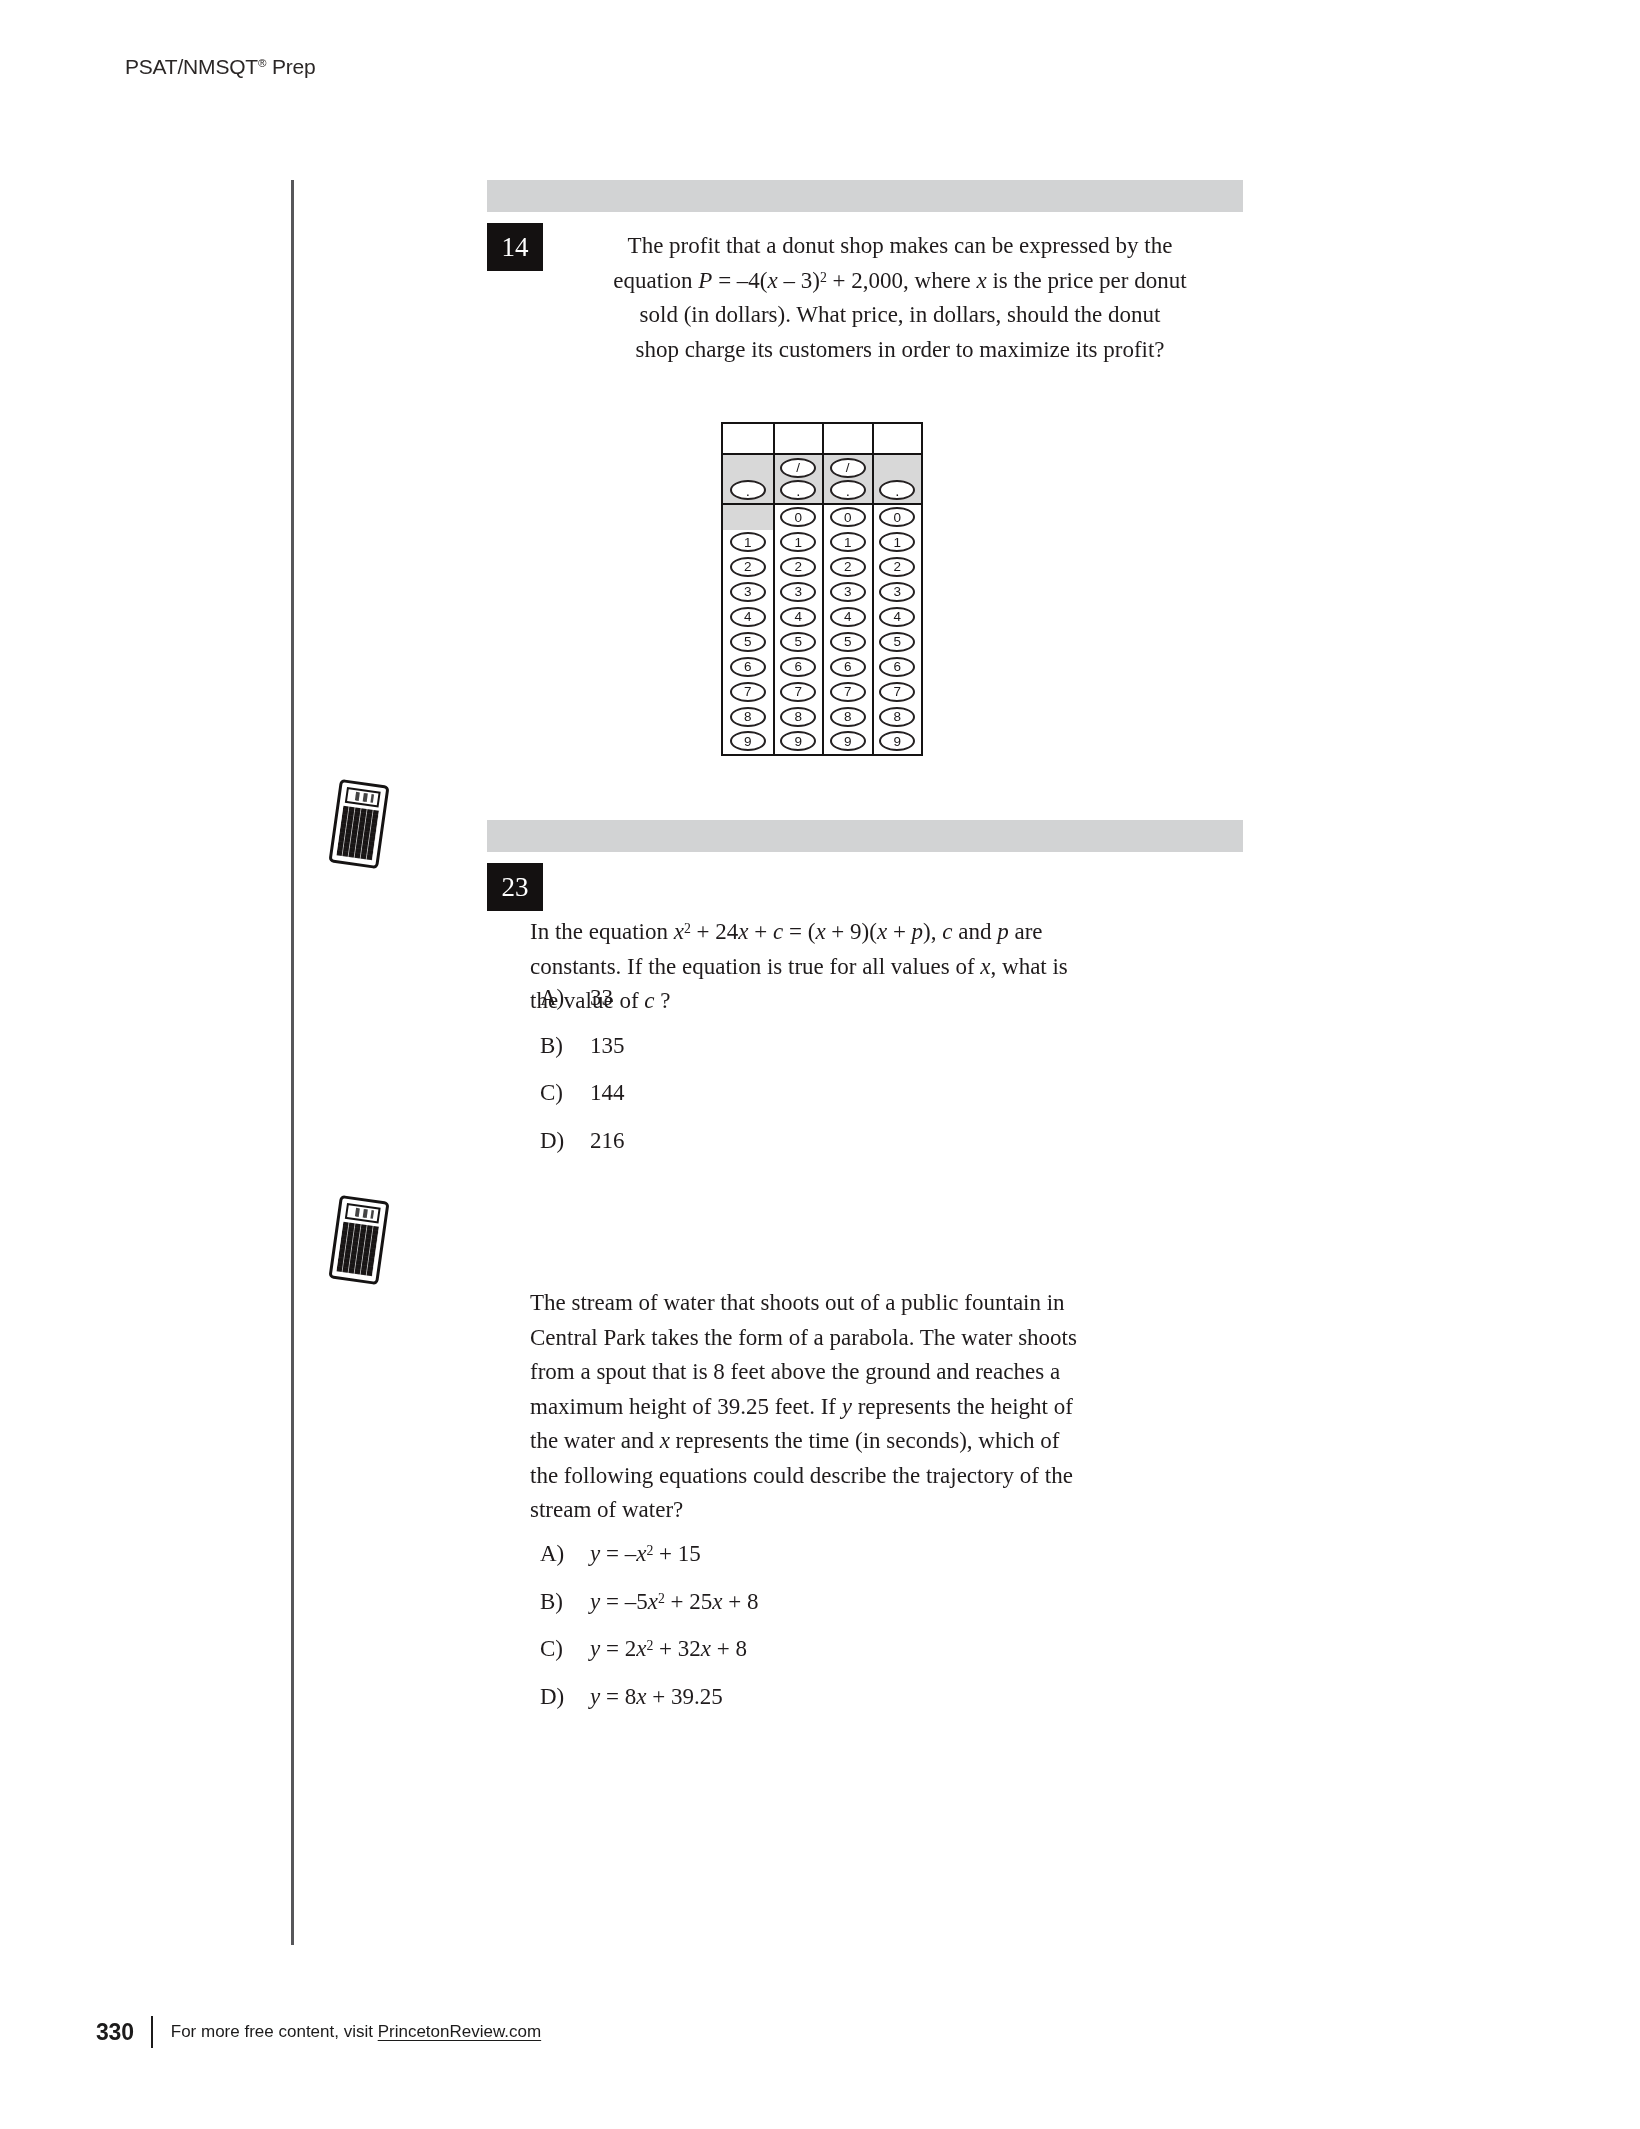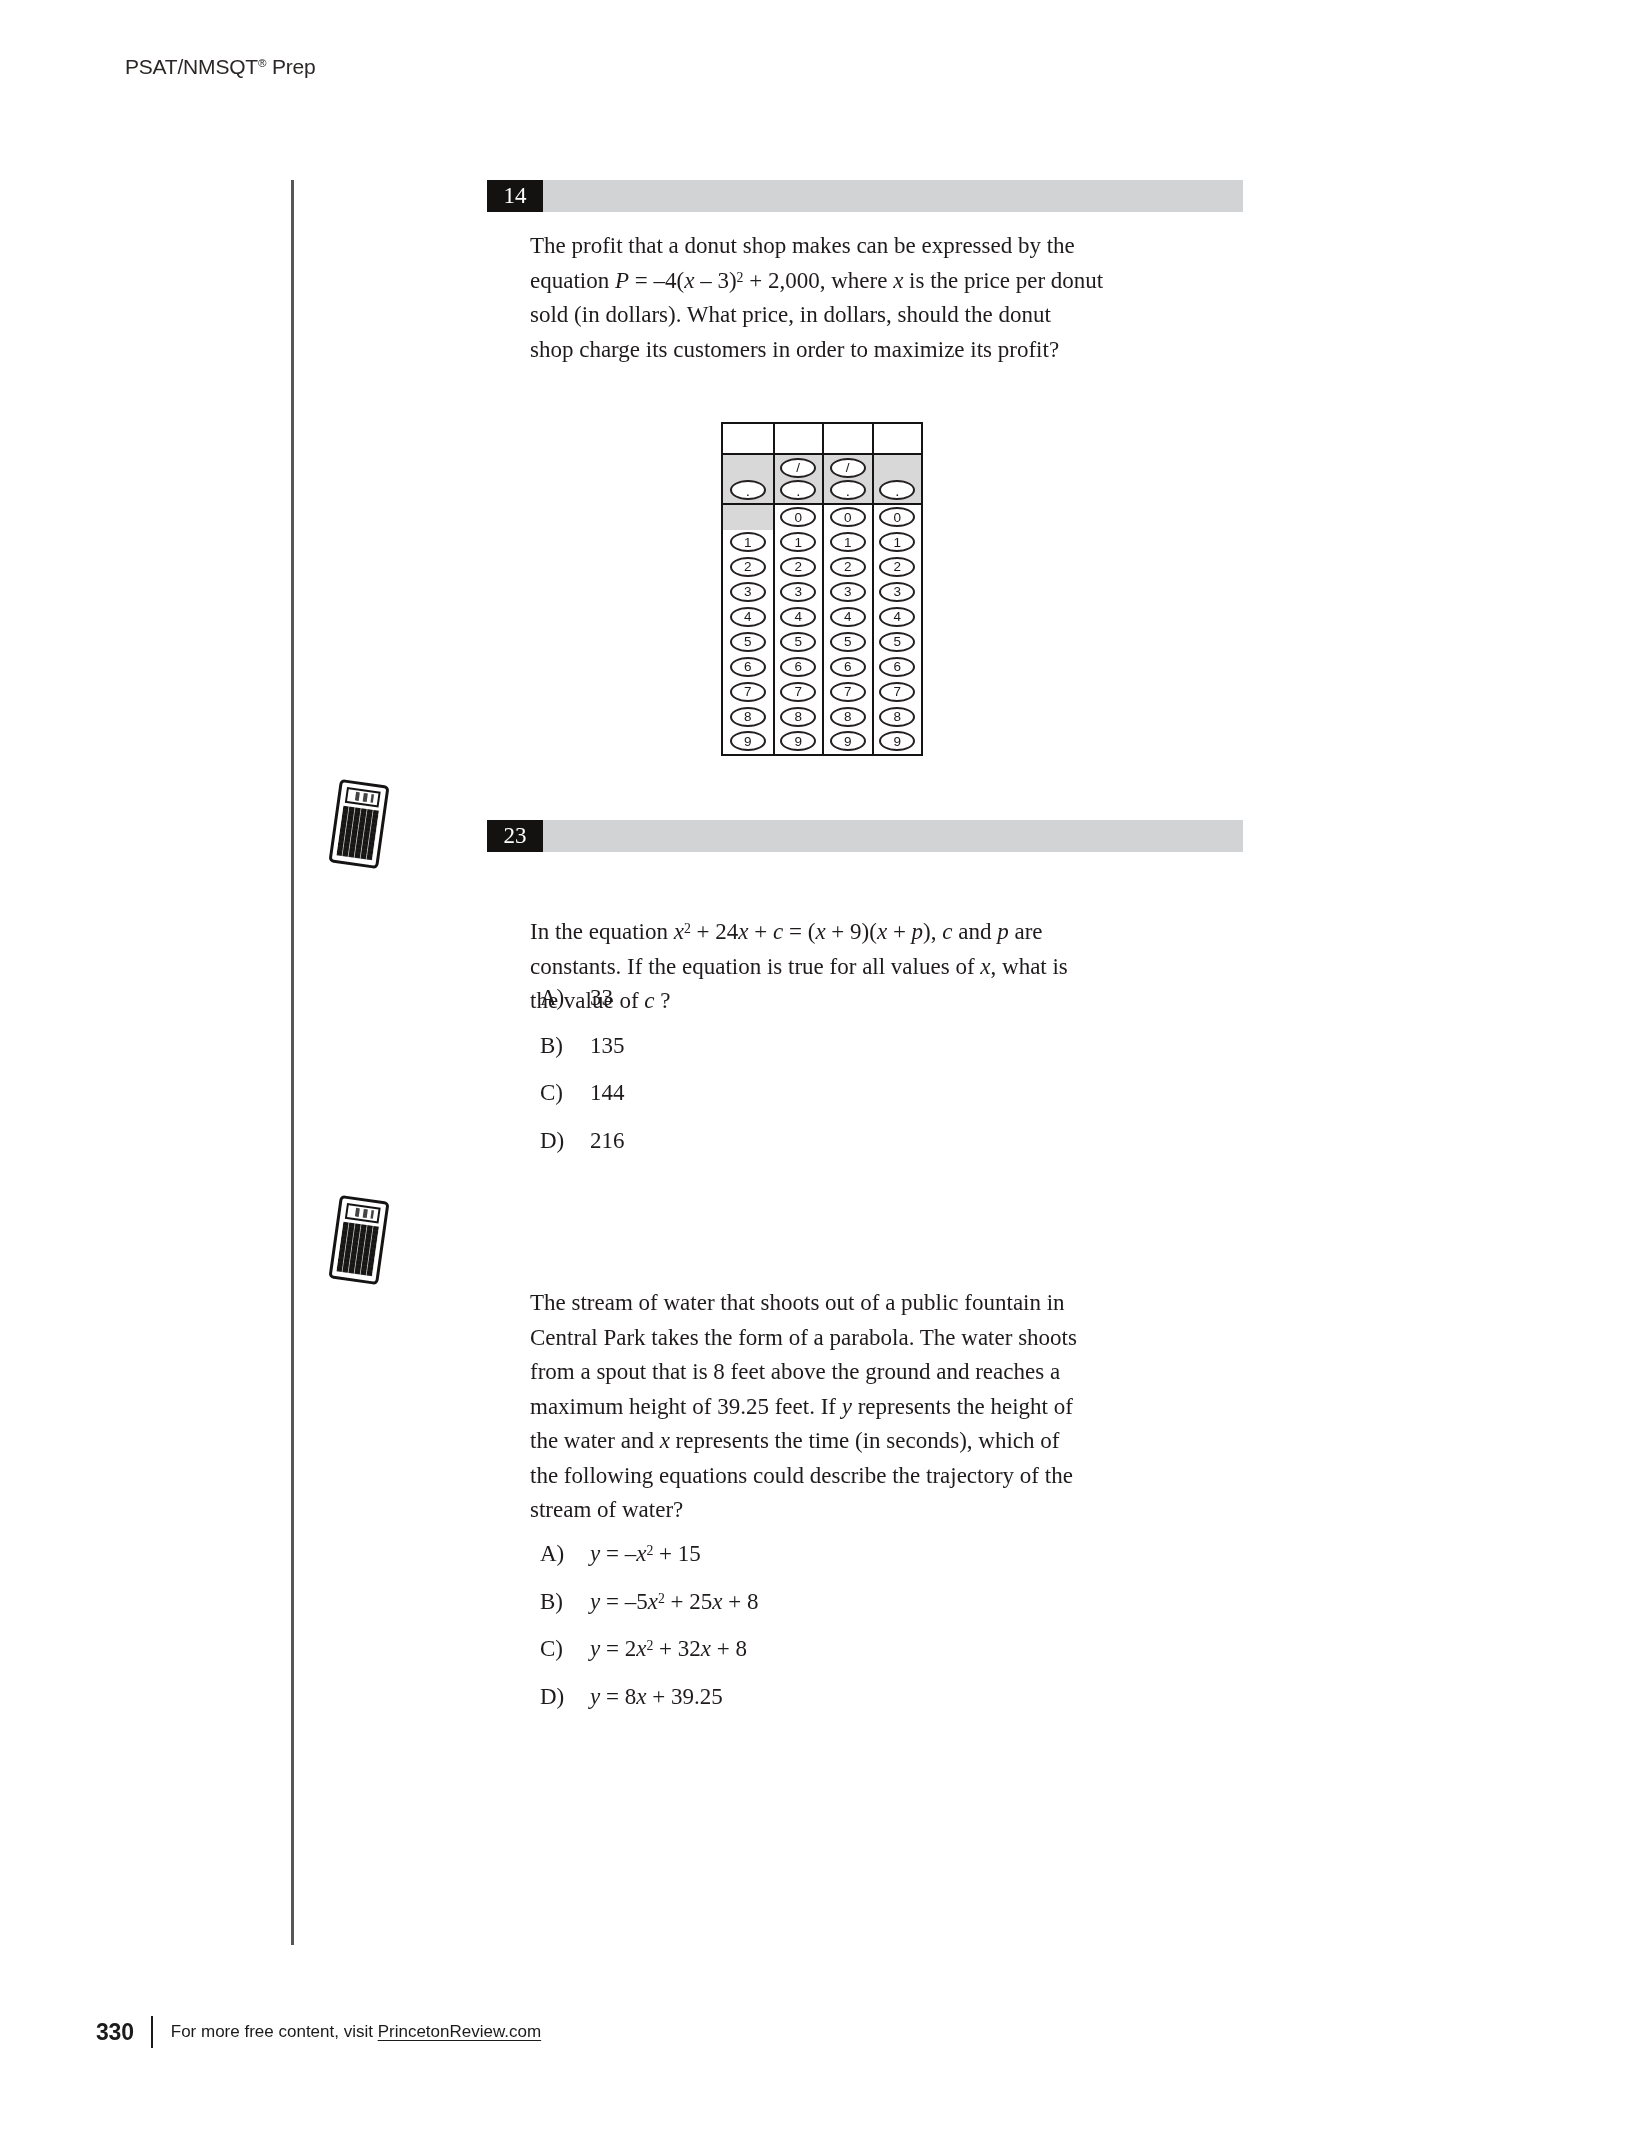--- a/index.html
+++ b/index.html
@@ -40,22 +40,22 @@
   .footer .fsep{width:2px; height:32px; background:#1c1b1b; margin:0 18px 0 17px;}
   .footer .ftext{font-size:17px;}
   .footer a{color:#1c1b1b; text-decoration:underline; text-underline-offset:3px;}
 
   
   .qbar{
     position:absolute; left:487px; width:756px; height:32px;
     background:var(--bar-gray); display:flex;
   }
   .qbadge{
-    width:56px; height:32px; background:var(--badge-black);
-    color:#fff; font-size:23px; display:flex; align-items:center; justify-content:center;
+    width:56px; height:48px; background:var(--badge-black);
+    color:#fff; font-size:27px; display:flex; align-items:center; justify-content:center;margin-top:43px;
   }
   
   .qbody{
     position:absolute; left:530px; width:740px;
     font-size:23px; line-height:34.5px;
   }
   .qbody sup, .choice sup{font-size:60%; line-height:0; vertical-align:6px;}
 
   
   .choices{position:absolute; left:540px; font-size:23px;}
@@ -112,21 +112,21 @@
 
 <div class="page">
 
   <div class="brand">PSAT/NMSQT<sup>®</sup> Prep</div>
 
   <div class="content-rule"></div>
 
   <div class="qbar" style="top:180px;">
     <div class="qbadge">14</div>
   </div>
-  <div class="qbody" style="top:229px;">The profit that a donut shop makes can be expressed by the<br>equation <i>P</i> = –4(<i>x</i> – 3)<sup>2</sup> + 2,000, where <i>x</i> is the price per donut<br>sold (in dollars). What price, in dollars, should the donut<br>shop charge its customers in order to maximize its profit?</div>
+  <div class="qbody" style="top:229px;text-align:center;">The profit that a donut shop makes can be expressed by the<br>equation <i>P</i> = –4(<i>x</i> – 3)<sup>2</sup> + 2,000, where <i>x</i> is the price per donut<br>sold (in dollars). What price, in dollars, should the donut<br>shop charge its customers in order to maximize its profit?</div>
 
   <div class="grid-in">
       <div class="grid-col">
         <div class="write-box"></div>
         <div class="punct-cell no-slash">
           <div class="bubble dot">.</div>
         </div>
         <div class="digit-cell blank"></div>
         <div class="digit-cell">
           <div class="bubble">1</div>

